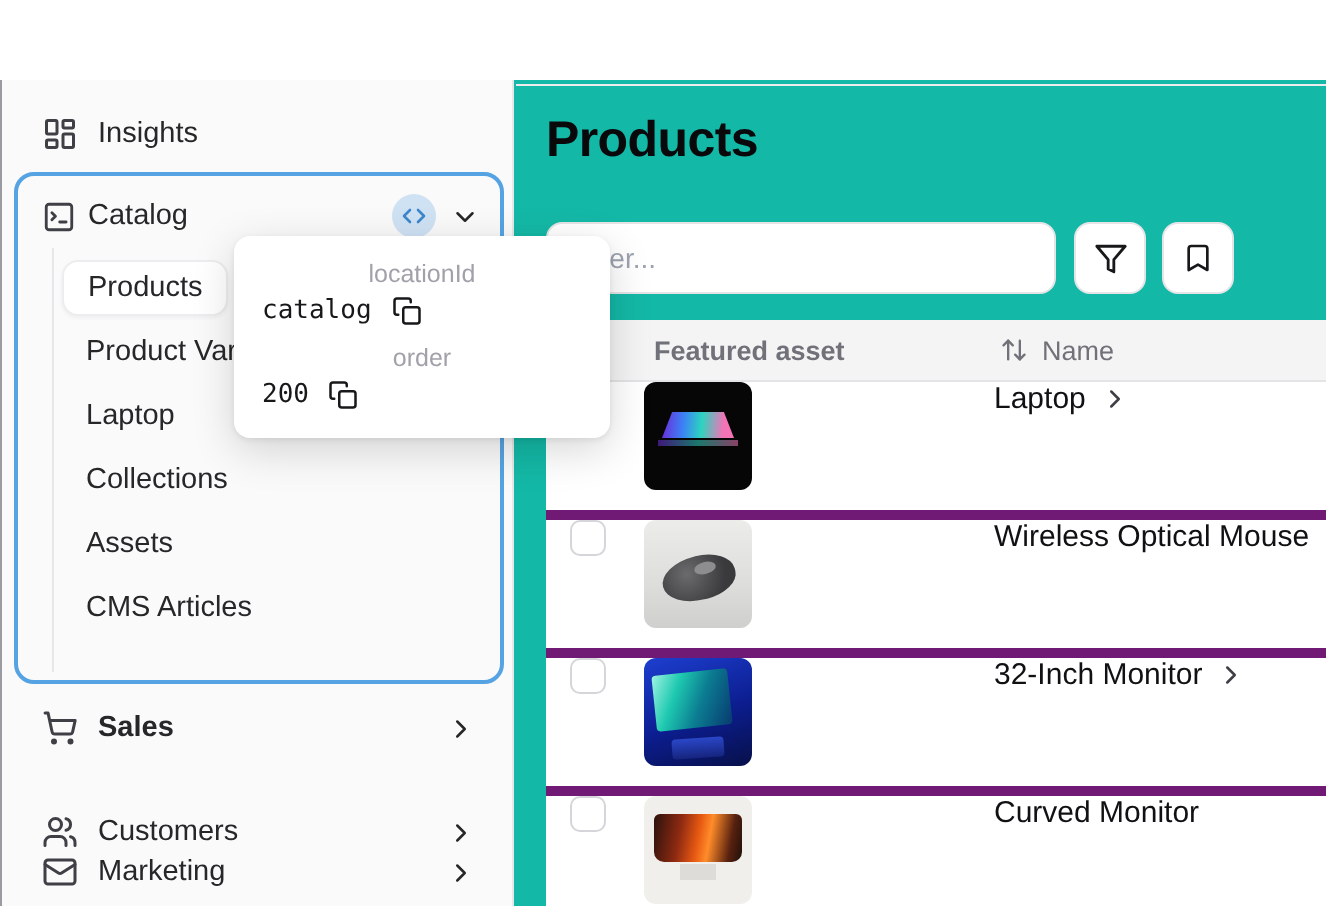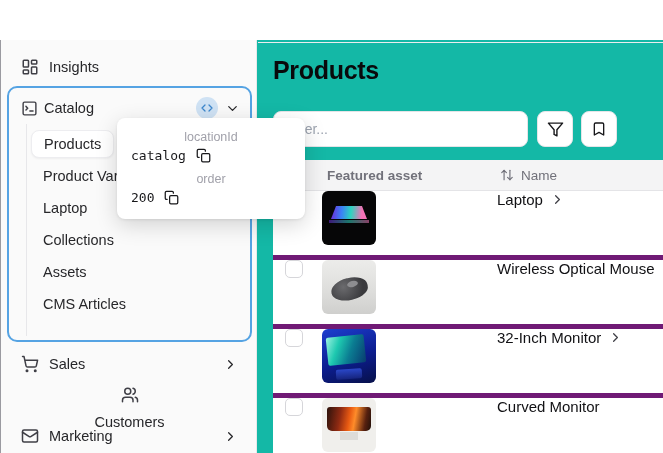--- a/index.html
+++ b/index.html
@@ -188,32 +188,32 @@
           </li>
         <li class="sub-item">
             <span>Assets</span>
           </li>
         <li class="sub-item">
             <span>CMS Articles</span>
           </li>
       </ul>
     </div>
 
-    <div class="nav-item" style="top:310px;">
+    <div class="nav-item" style="top:310px;font-weight:bold;">
       <svg class="lead" width="18" height="18" viewBox="0 0 24 24" fill="none" stroke="currentColor" stroke-width="2" stroke-linecap="round" stroke-linejoin="round">
           <circle cx="8" cy="21" r="1"></circle>
           <circle cx="19" cy="21" r="1"></circle>
           <path d="M2.05 2.05h2l2.66 12.42a2 2 0 0 0 2 1.58h9.78a2 2 0 0 0 1.95-1.57l1.65-7.43H5.12"></path>
         </svg>
       <span>Sales</span>
       <svg class="chev-r" width="15" height="15" viewBox="0 0 24 24" fill="none" stroke="currentColor" stroke-width="2" stroke-linecap="round" stroke-linejoin="round">
           <path d="m9 18 6-6-6-6"></path>
         </svg>
     </div>
-    <div class="nav-item" style="top:346px;flex-direction:column;">
+    <div class="nav-item" style="top:362px;">
       <svg class="lead" width="18" height="18" viewBox="0 0 24 24" fill="none" stroke="currentColor" stroke-width="2" stroke-linecap="round" stroke-linejoin="round">
           <path d="M16 21v-2a4 4 0 0 0-4-4H6a4 4 0 0 0-4 4v2"></path>
           <circle cx="9" cy="7" r="4"></circle>
           <path d="M22 21v-2a4 4 0 0 0-3-3.87"></path>
           <path d="M16 3.13a4 4 0 0 1 0 7.75"></path>
         </svg>
       <span>Customers</span>
       <svg class="chev-r" width="15" height="15" viewBox="0 0 24 24" fill="none" stroke="currentColor" stroke-width="2" stroke-linecap="round" stroke-linejoin="round">
           <path d="m9 18 6-6-6-6"></path>
         </svg>

